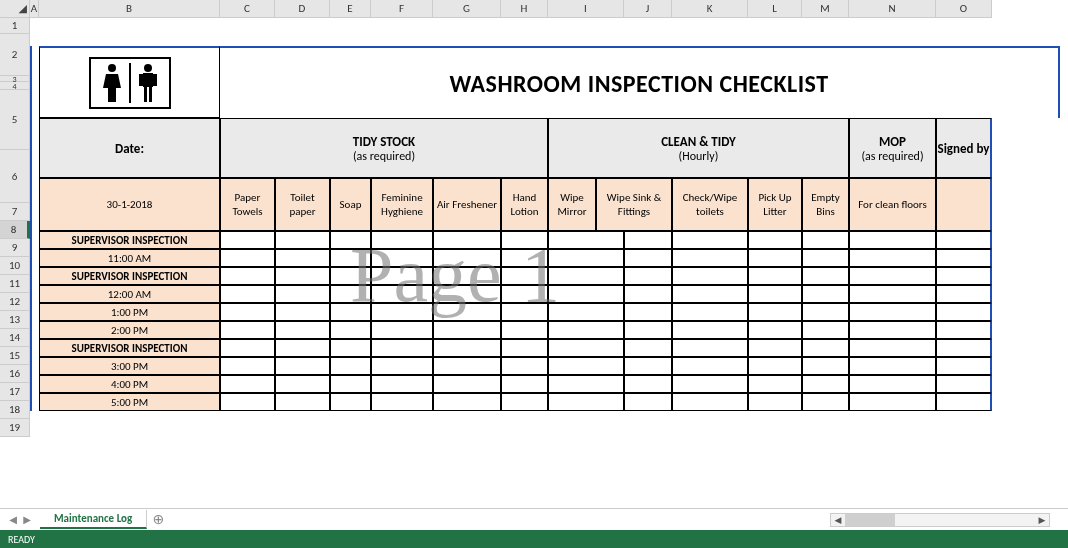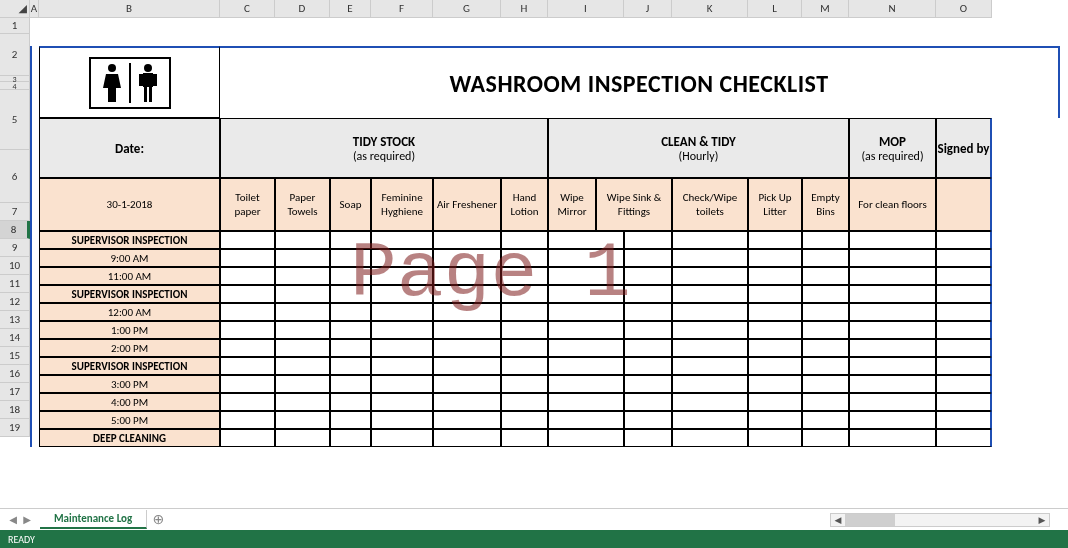--- a/index.html
+++ b/index.html
@@ -128,23 +128,23 @@
   font-size: 11px;
   height: 18px;
   background: #fff;
 }
 .time-cell { background: #fae2cf; justify-content: center; }
 .sup-cell { background: #fae2cf; font-weight: bold; }
 .page-wm {
   position: absolute;
   left: 350px; top: 230px;
   font-size: 78px;
-  color: #7f1d1d;
+  color: #737373;
   opacity: 0.55;
-  font-family: Liberation Mono, monospace;
+  font-family: Liberation Serif, serif;
   pointer-events: none;
   z-index: 5;
 }
 .sheet-tabs {
   position: absolute;
   left: 0; bottom: 18px; right: 0;
   height: 22px;
   background: #fff;
   display: flex;
   align-items: center;
@@ -300,22 +300,22 @@
           <span class="sub">(as required)</span>
         </div>
         <div class="hdr-cell col-O" style="height:60px;border-right:2px solid #1f4fb4">
           <span>Signed by</span>
         </div>
       </div>
 
       <div class="subhdr-row">
         <div style="width:9px;border-left:2px solid #1f4fb4;height:53px"></div>
         <div class="subhdr col-B">30-1-2018</div>
+        <div class="subhdr col-D">Paper Towels</div>
         <div class="subhdr col-C">Toilet paper</div>
-        <div class="subhdr col-D">Paper Towels</div>
         <div class="subhdr col-E">Soap</div>
         <div class="subhdr col-F">Feminine Hyghiene</div>
         <div class="subhdr col-G">Air Freshener</div>
         <div class="subhdr col-H">Hand Lotion</div>
         <div class="subhdr col-J">Wipe Mirror</div>
         <div class="subhdr col-I">Wipe Sink &amp; Fittings</div>
         <div class="subhdr col-K">Check/Wipe toilets</div>
         <div class="subhdr col-L">Pick Up Litter</div>
         <div class="subhdr col-M">Empty Bins</div>
         <div class="subhdr col-N">For clean floors</div>
@@ -335,37 +335,20 @@
             <div class="data-cell" style="width: 76px;"></div>
             <div class="data-cell" style="width: 48px;"></div>
             <div class="data-cell" style="width: 76px;"></div>
             <div class="data-cell" style="width: 54px;"></div>
             <div class="data-cell" style="width: 47px;"></div>
             <div class="data-cell" style="width: 87px;"></div>
             <div class="data-cell" style="width: 56px; border-right: 2px solid rgb(31, 79, 180);"></div>
           </div>
           <div class="data-row">
             <div style="width: 9px; border-left: 2px solid rgb(31, 79, 180); height: 18px;"></div>
-            <div class="data-cell col-B time-cell">9:00 AM</div>
-            <div class="data-cell" style="width: 55px;"></div>
-            <div class="data-cell" style="width: 55px;"></div>
-            <div class="data-cell" style="width: 41px;"></div>
-            <div class="data-cell" style="width: 62px;"></div>
-            <div class="data-cell" style="width: 68px;"></div>
-            <div class="data-cell" style="width: 47px;"></div>
-            <div class="data-cell" style="width: 76px;"></div>
-            <div class="data-cell" style="width: 48px;"></div>
-            <div class="data-cell" style="width: 76px;"></div>
-            <div class="data-cell" style="width: 54px;"></div>
-            <div class="data-cell" style="width: 47px;"></div>
-            <div class="data-cell" style="width: 87px;"></div>
-            <div class="data-cell" style="width: 56px; border-right: 2px solid rgb(31, 79, 180);"></div>
-          </div>
-          <div class="data-row">
-            <div style="width: 9px; border-left: 2px solid rgb(31, 79, 180); height: 18px;"></div>
             <div class="data-cell col-B time-cell">11:00 AM</div>
             <div class="data-cell" style="width: 55px;"></div>
             <div class="data-cell" style="width: 55px;"></div>
             <div class="data-cell" style="width: 41px;"></div>
             <div class="data-cell" style="width: 62px;"></div>
             <div class="data-cell" style="width: 68px;"></div>
             <div class="data-cell" style="width: 47px;"></div>
             <div class="data-cell" style="width: 76px;"></div>
             <div class="data-cell" style="width: 48px;"></div>
             <div class="data-cell" style="width: 76px;"></div>
@@ -489,37 +472,20 @@
             <div class="data-cell" style="width: 48px;"></div>
             <div class="data-cell" style="width: 76px;"></div>
             <div class="data-cell" style="width: 54px;"></div>
             <div class="data-cell" style="width: 47px;"></div>
             <div class="data-cell" style="width: 87px;"></div>
             <div class="data-cell" style="width: 56px; border-right: 2px solid rgb(31, 79, 180);"></div>
           </div>
           <div class="data-row">
             <div style="width: 9px; border-left: 2px solid rgb(31, 79, 180); height: 18px;"></div>
             <div class="data-cell col-B time-cell">5:00 PM</div>
-            <div class="data-cell" style="width: 55px;"></div>
-            <div class="data-cell" style="width: 55px;"></div>
-            <div class="data-cell" style="width: 41px;"></div>
-            <div class="data-cell" style="width: 62px;"></div>
-            <div class="data-cell" style="width: 68px;"></div>
-            <div class="data-cell" style="width: 47px;"></div>
-            <div class="data-cell" style="width: 76px;"></div>
-            <div class="data-cell" style="width: 48px;"></div>
-            <div class="data-cell" style="width: 76px;"></div>
-            <div class="data-cell" style="width: 54px;"></div>
-            <div class="data-cell" style="width: 47px;"></div>
-            <div class="data-cell" style="width: 87px;"></div>
-            <div class="data-cell" style="width: 56px; border-right: 2px solid rgb(31, 79, 180);"></div>
-          </div>
-          <div class="data-row">
-            <div style="width: 9px; border-left: 2px solid rgb(31, 79, 180); height: 18px;"></div>
-            <div class="data-cell col-B sup-cell">DEEP CLEANING</div>
             <div class="data-cell" style="width: 55px;"></div>
             <div class="data-cell" style="width: 55px;"></div>
             <div class="data-cell" style="width: 41px;"></div>
             <div class="data-cell" style="width: 62px;"></div>
             <div class="data-cell" style="width: 68px;"></div>
             <div class="data-cell" style="width: 47px;"></div>
             <div class="data-cell" style="width: 76px;"></div>
             <div class="data-cell" style="width: 48px;"></div>
             <div class="data-cell" style="width: 76px;"></div>
             <div class="data-cell" style="width: 54px;"></div>

